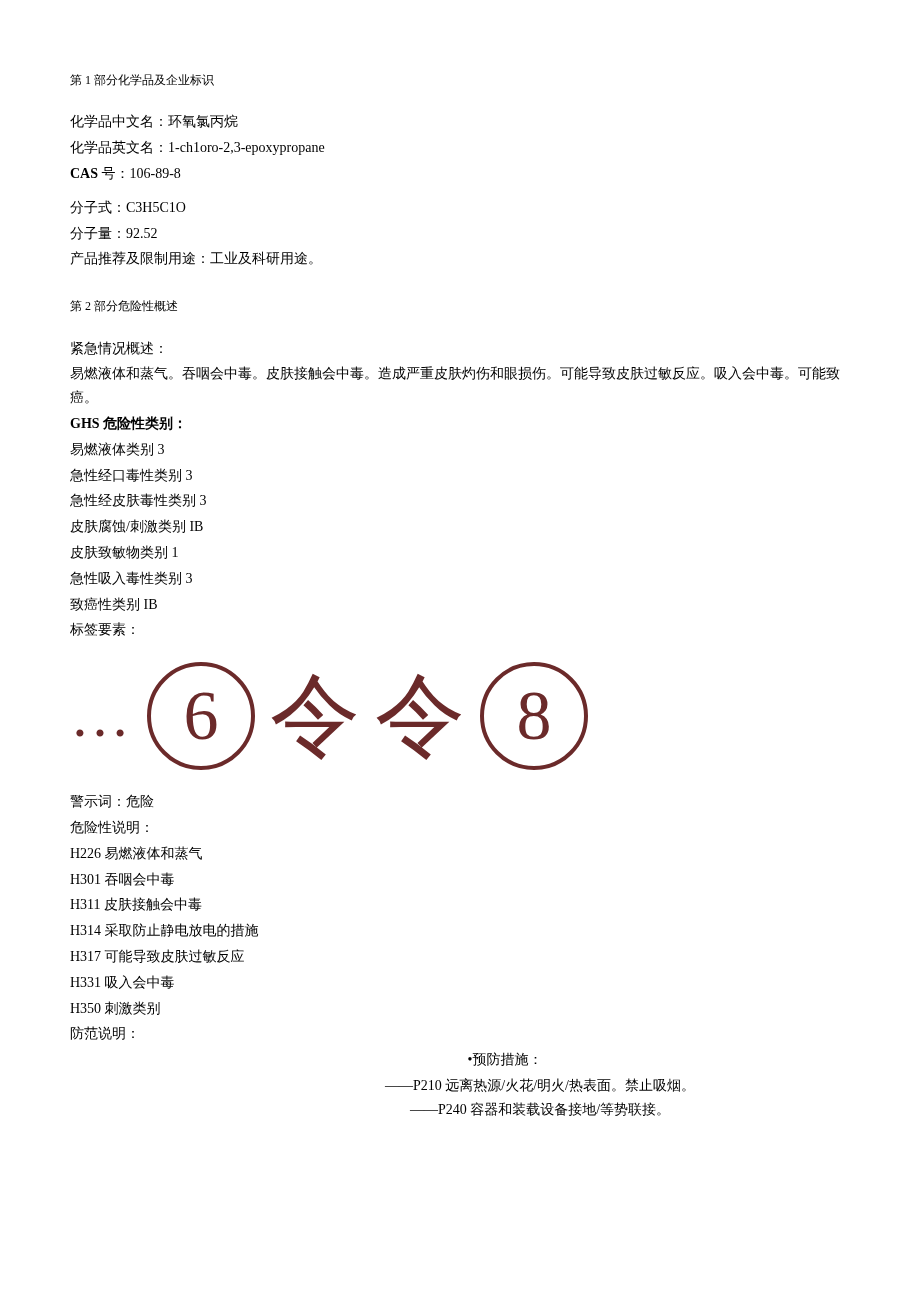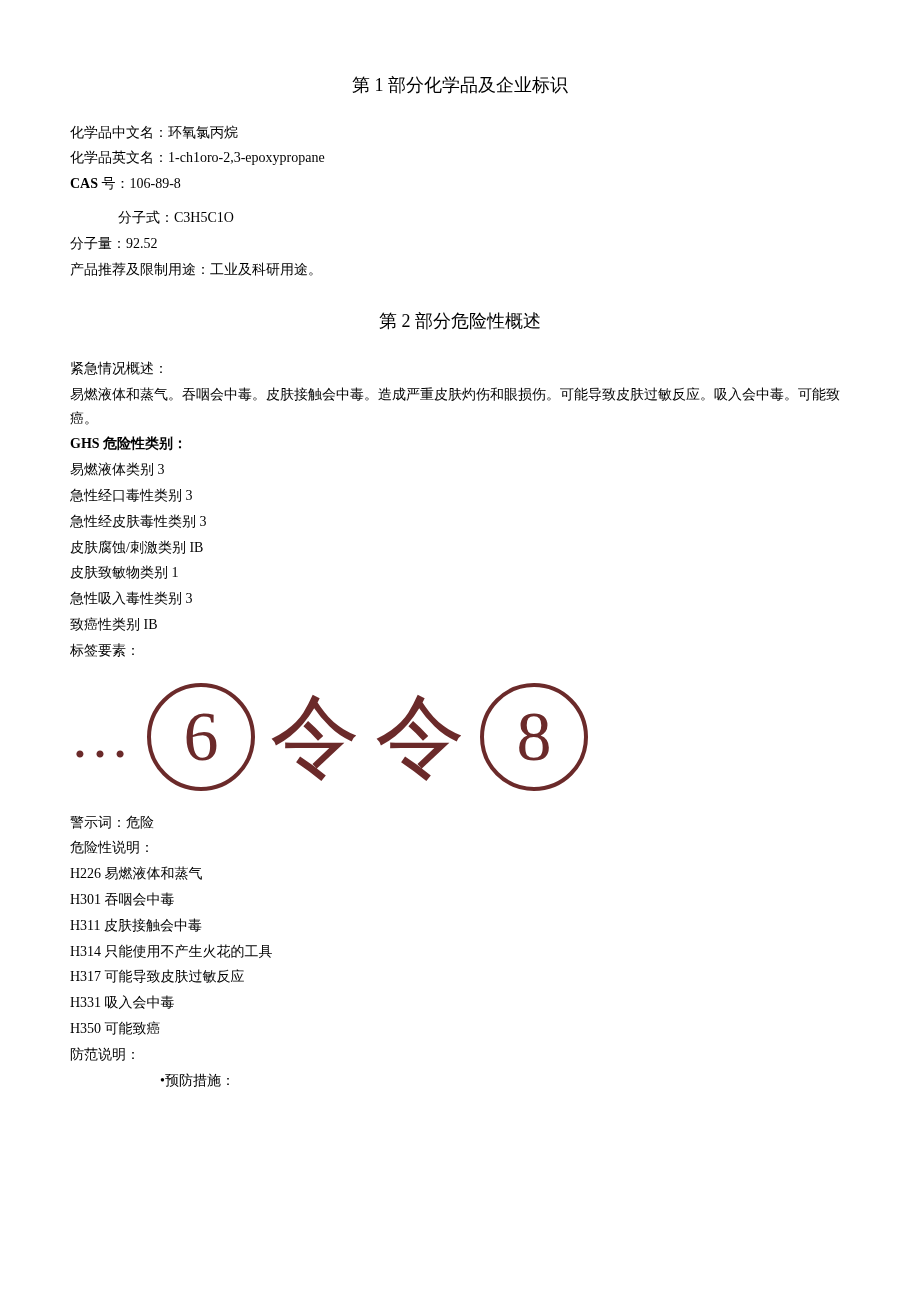--- a/index.html
+++ b/index.html
@@ -7,24 +7,24 @@
     font-size: 14px;
     line-height: 1.7;
     color: #000;
     margin: 0;
     padding: 60px 70px;
     width: 920px;
     box-sizing: border-box;
     background: #fff;
   }
   .section-title {
-    text-align: center;
+    text-align: left;
     font-weight: normal;
     margin: 10px 0 20px 0;
-    font-size: 18px;
+    font-size: 12px;
   }
   .field { margin: 2px 0; }
   .bold { font-weight: bold; }
   .pictograms {
     display: flex;
     align-items: center;
     gap: 15px;
     margin: 20px 0 20px 0;
     color: #6B2A2A;
     font-family: serif;
@@ -38,33 +38,33 @@
     height: 100px;
     border: 4px solid #6B2A2A;
     border-radius: 50%;
     font-size: 70px;
     line-height: 1;
   }
   .pictograms .glyph {
     font-size: 90px;
     line-height: 1;
   }
-  .bullet-block { margin-left: 90px; }
+  .bullet-block { margin-left: 90px; text-align: center; }
   .bullet-block .bullet-head { margin: 2px 0; }
   .dash-line { margin-left: 70px; }
 </style>
 </head>
 <body>
 
 <div class="section-title">第 1 部分化学品及企业标识</div>
 
 <div class="field">化学品中文名：环氧氯丙烷</div>
 <div class="field">化学品英文名：1-ch1oro-2,3-epoxypropane</div>
 <div class="field"><span class="bold">CAS</span><span> 号：106-89-8</span></div>
-<div class="field" style="margin-top:10px;margin-left:48px;">分子式：C3H5C1O</div>
+<div class="field" style="margin-top:10px;">分子式：C3H5C1O</div>
 <div class="field">分子量：92.52</div>
 <div class="field">产品推荐及限制用途：工业及科研用途。</div>
 
 <div class="section-title" style="margin-top:25px;font-family:Liberation Serif, serif;">第 2 部分危险性概述</div>
 
 <div class="field">紧急情况概述：</div>
 <div class="field">易燃液体和蒸气。吞咽会中毒。皮肤接触会中毒。造成严重皮肤灼伤和眼损伤。可能导致皮肤过敏反应。吸入会中毒。可能致癌。</div>
 <div class="field bold">GHS 危险性类别：</div>
 <div class="field">易燃液体类别 3</div>
 <div class="field">急性经口毒性类别 3</div>
@@ -81,21 +81,23 @@
   <span class="glyph">令</span>
   <span class="glyph">令</span>
   <span class="circ">8</span>
 </div>
 
 <div class="field">警示词：危险</div>
 <div class="field">危险性说明：</div>
 <div class="field">H226 易燃液体和蒸气</div>
 <div class="field">H301 吞咽会中毒</div>
 <div class="field">H311 皮肤接触会中毒</div>
-<div class="field">H314 只能使用不产生火花的工具</div>
+<div class="field">H314 采取防止静电放电的措施</div>
 <div class="field">H317 可能导致皮肤过敏反应</div>
 <div class="field">H331 吸入会中毒</div>
-<div class="field">H350 可能致癌</div>
+<div class="field">H350 刺激类别</div>
 <div class="field">防范说明：</div>
 
 <div class="bullet-block">
   <div class="bullet-head">•预防措施：</div>
+  <div class="dash-line">——P210 远离热源/火花/明火/热表面。禁止吸烟。</div>
+  <div class="dash-line">——P240 容器和装载设备接地/等势联接。</div>
 </div>
 
 </body></html>

